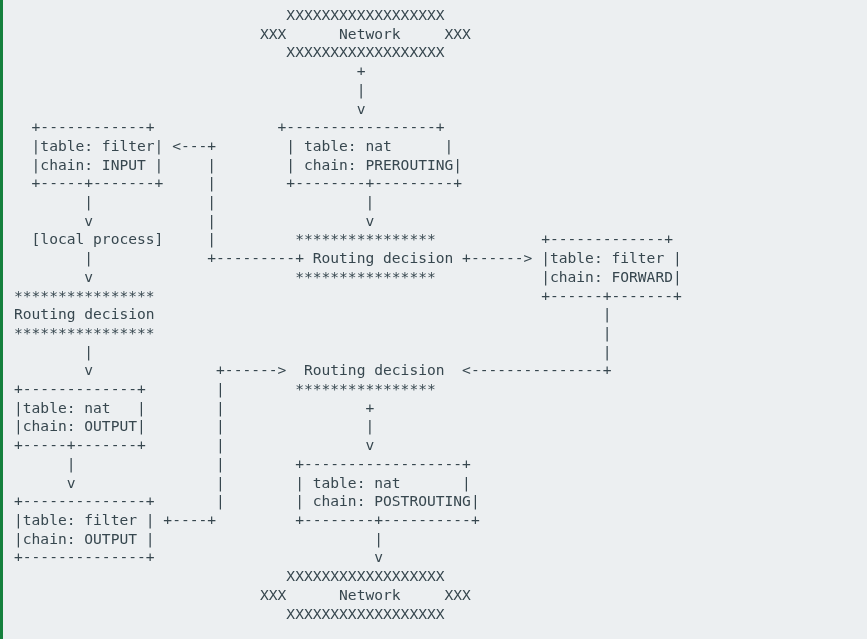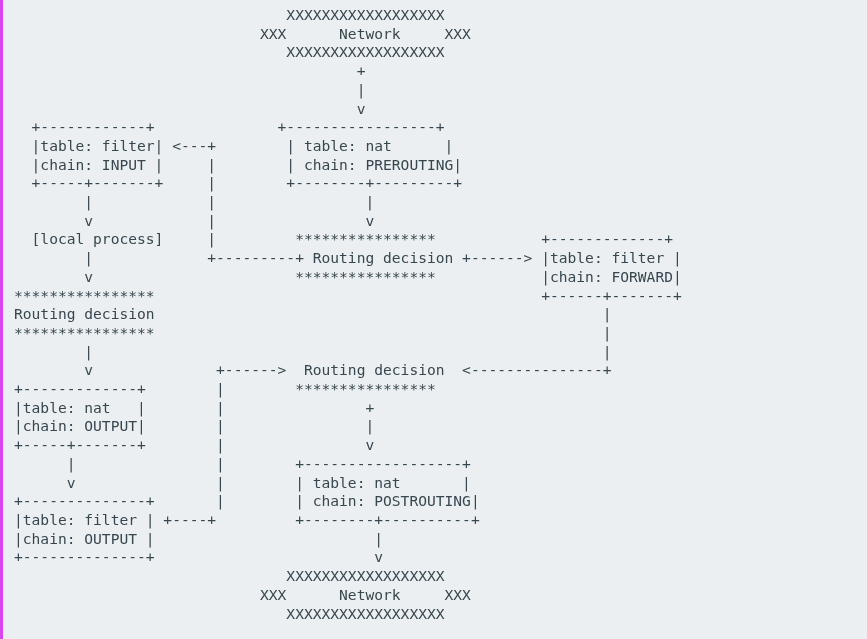--- a/index.html
+++ b/index.html
@@ -12,21 +12,21 @@
     width: 867px;
     height: 639px;
     overflow: hidden;
     font-family: "DejaVu Sans Mono", "Liberation Mono", monospace;
   }
   #page {
     position: relative;
     width: 867px;
     height: 639px;
     background: #eceff1;
-    border-left: 3px solid #d946ef;
+    border-left: 3px solid #15803d;
     box-sizing: border-box;
   }
   #ascii-art {
     position: absolute;
     left: 0px;
     top: 6px;
     margin: 0;
     padding: 0 0 0 11px;
     font-family: "DejaVu Sans Mono", "Liberation Mono", monospace;
     font-size: 14.6px;

